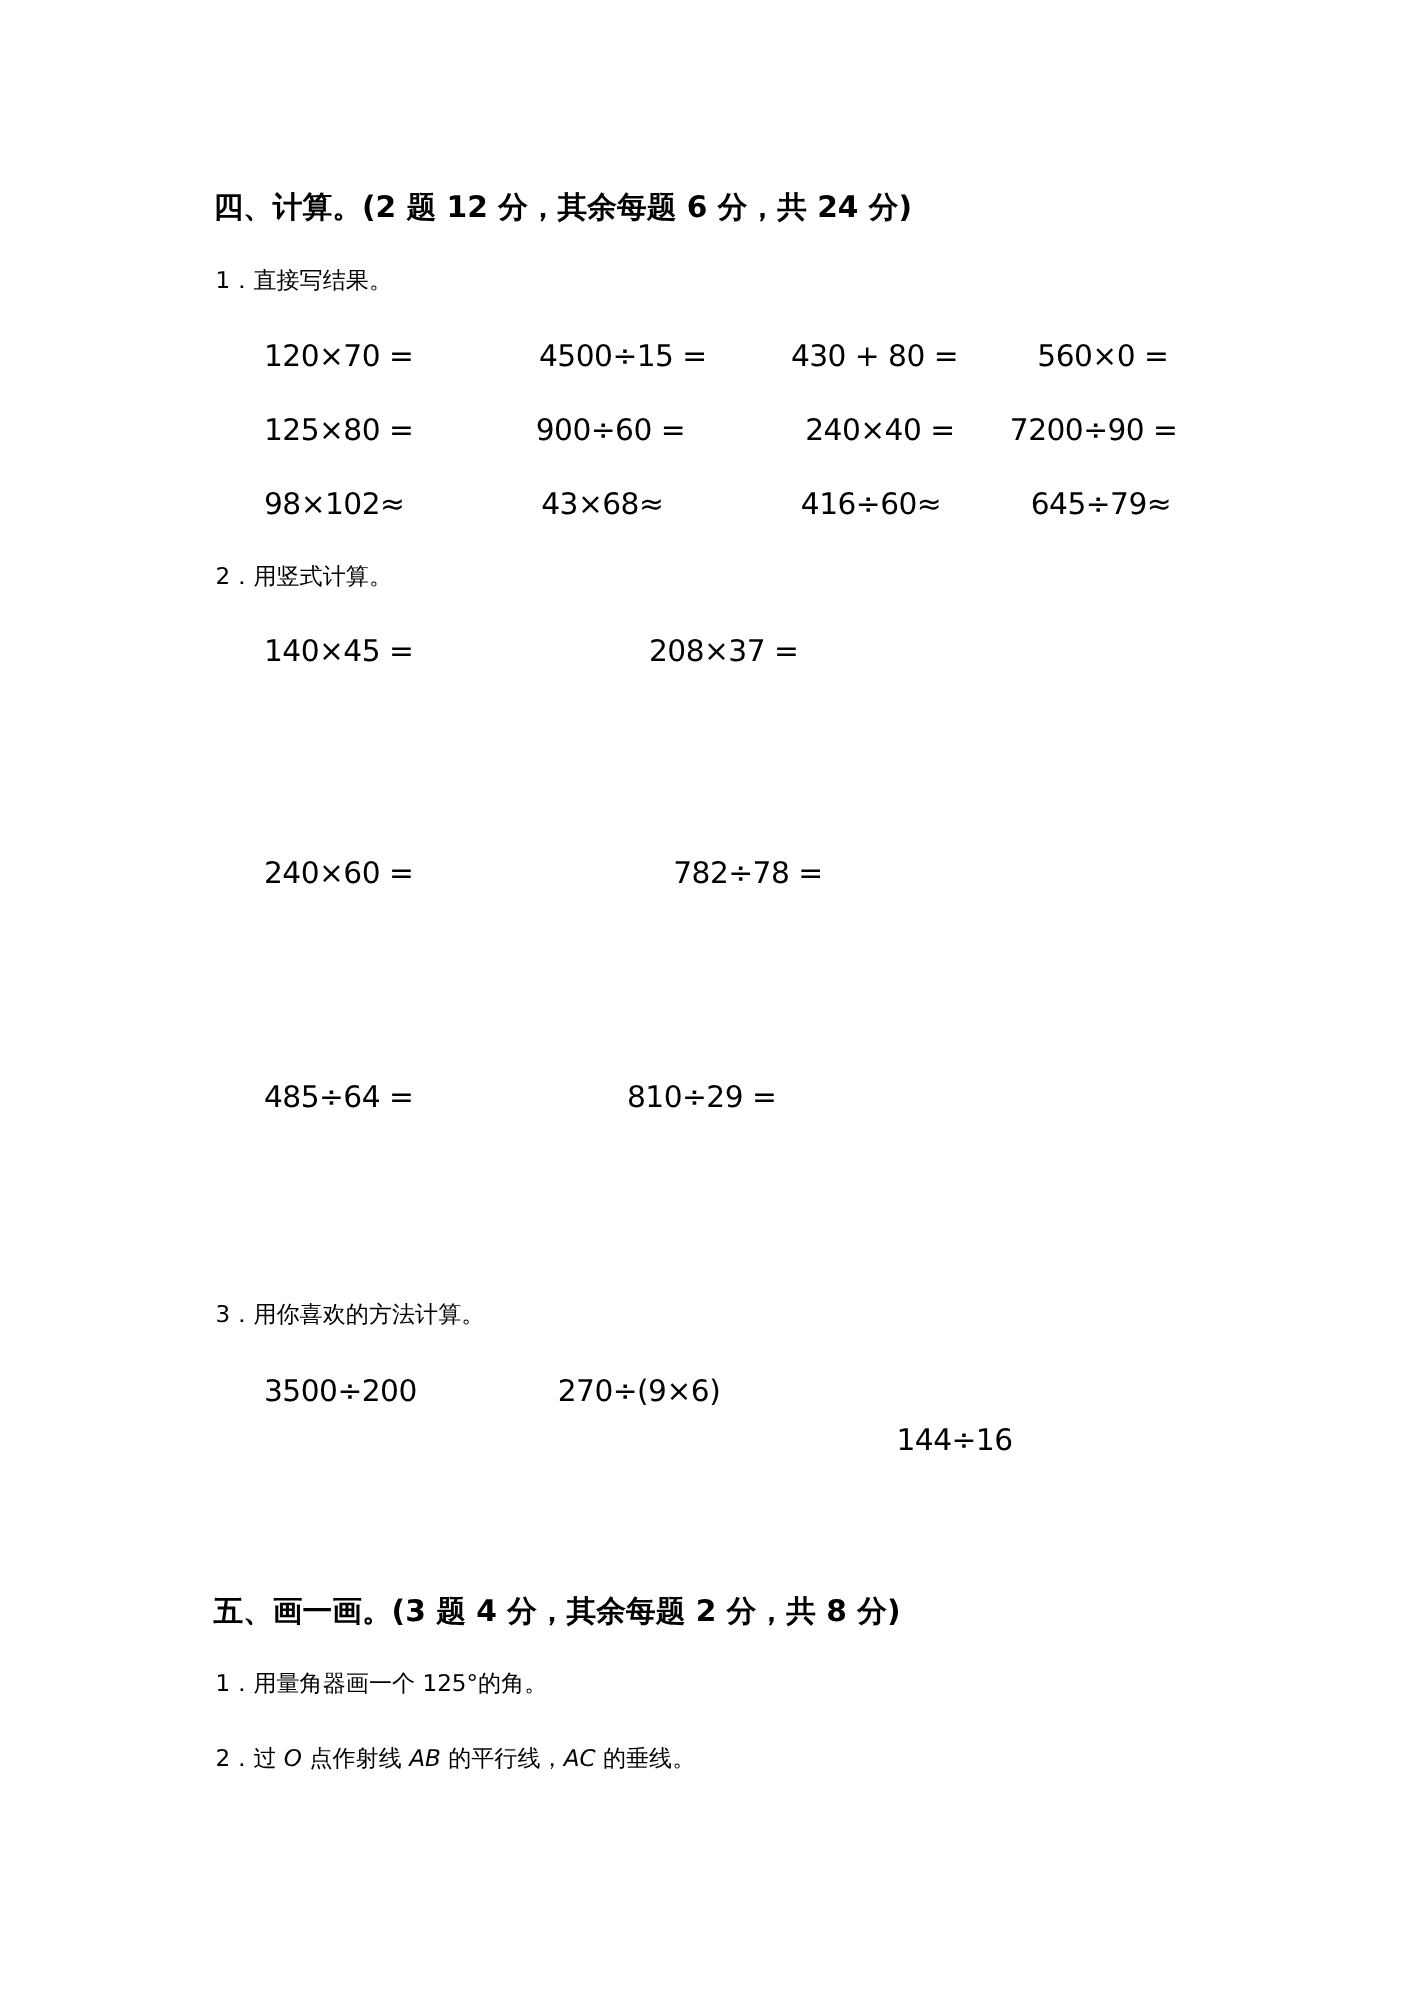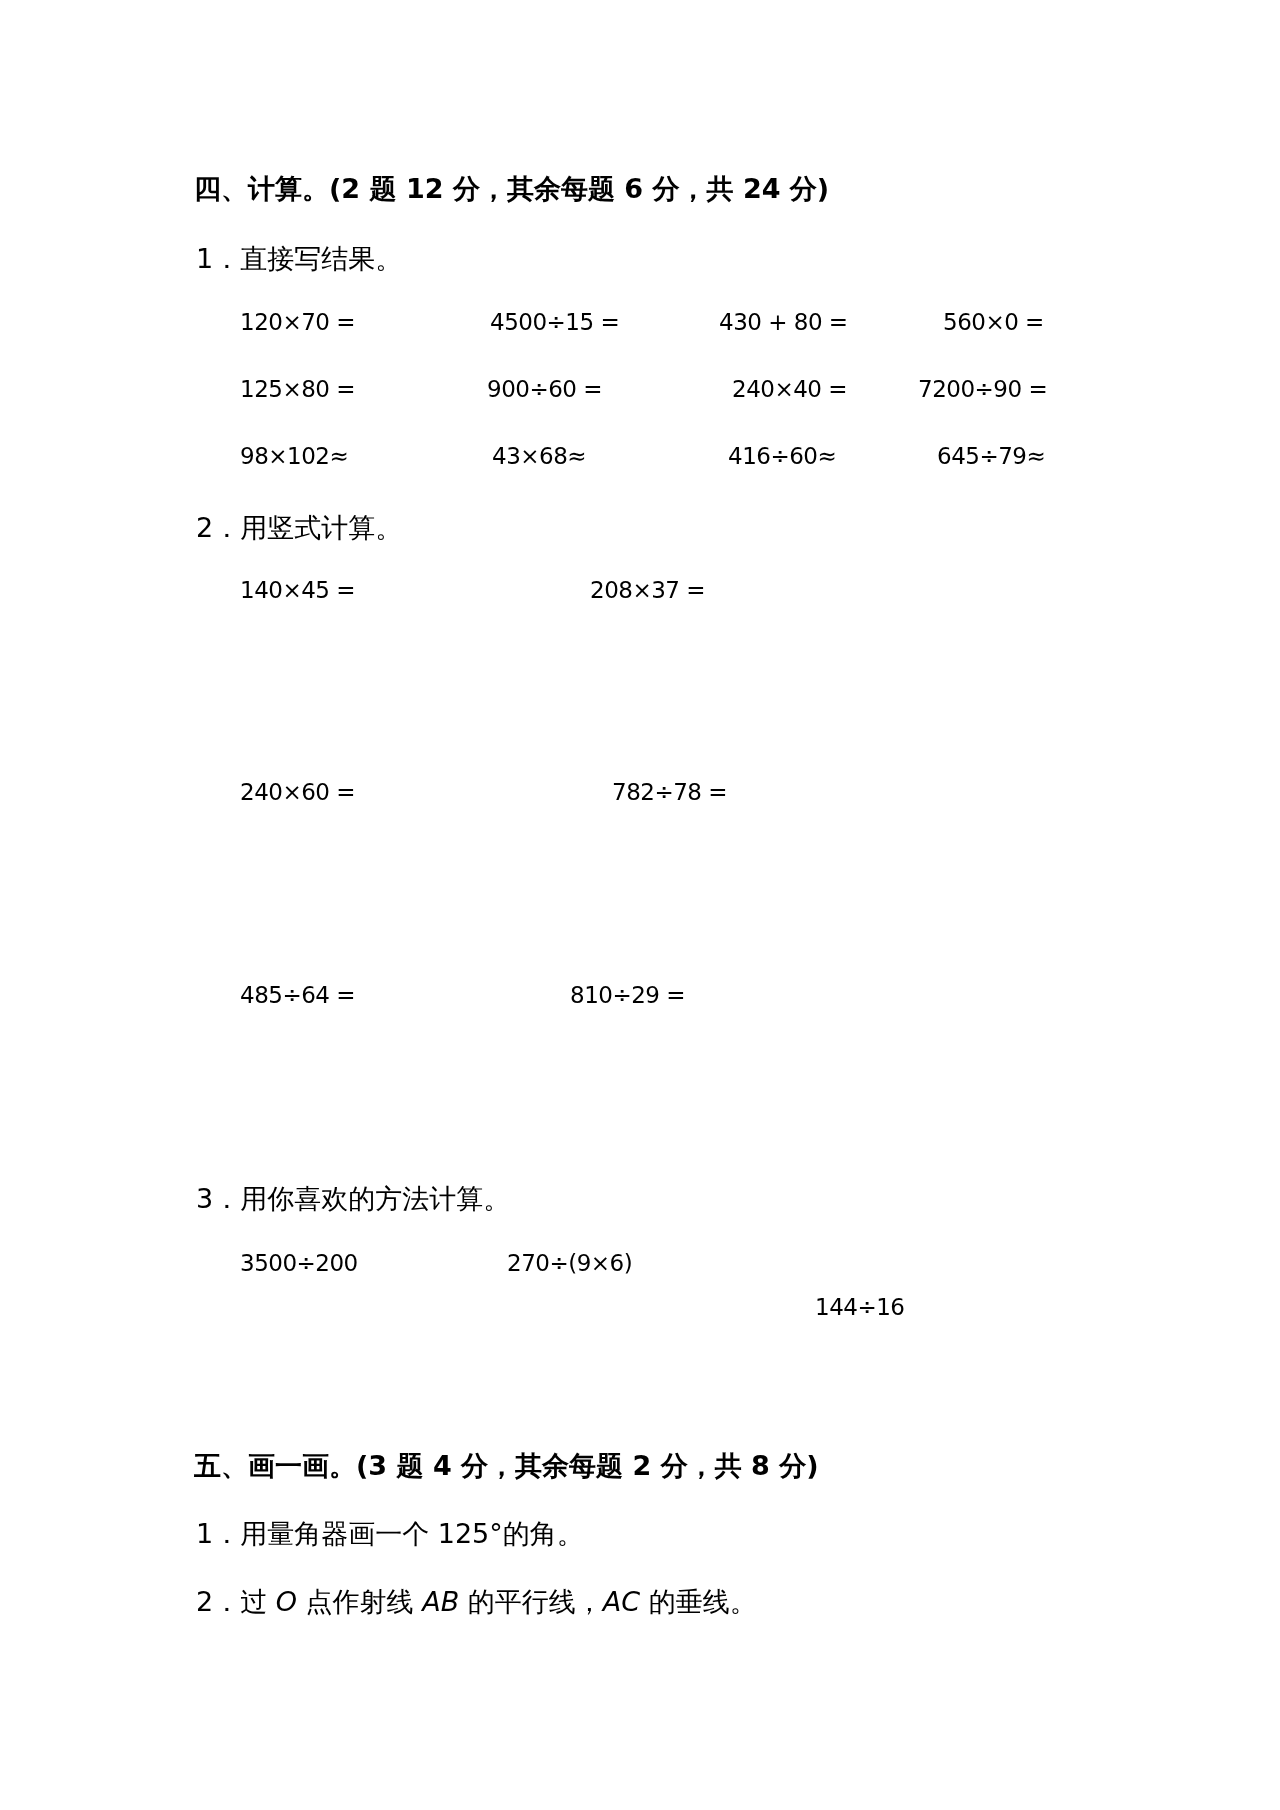--- a/index.html
+++ b/index.html
@@ -1,21 +1,21 @@
 <!DOCTYPE html>
 <html><head>
 <meta charset="utf-8">
 <style>
   html, body { margin: 0; padding: 0; background: #ffffff; }
   body { width: 1280px; height: 1810px; position: relative; overflow: hidden;
          font-family: "DejaVu Sans", "Liberation Sans", sans-serif; color: #000; }
   .abs { position: absolute; white-space: nowrap; line-height: 1; }
   .h { font-weight: bold; font-size: 27px; letter-spacing: 0px; }
-  .q { font-size: 27px; }
-  .e { font-size: 23px; letter-spacing: -0.5px; }
+  .q { font-size: 21px; }
+  .e { font-size: 27px; letter-spacing: -0.5px; }
   .it { font-style: italic; }
 </style>
 </head>
 <body>
 
 <div class="abs h" style="left:194px; top:175px;">四、计算。(2 题 12 分，其余每题 6 分，共 24 分)</div>
 
 <div class="abs q" style="left:196px; top:245px;">1．直接写结果。</div>
 
 <div class="abs e" style="left:240px; top:311px;">120×70 =</div>

